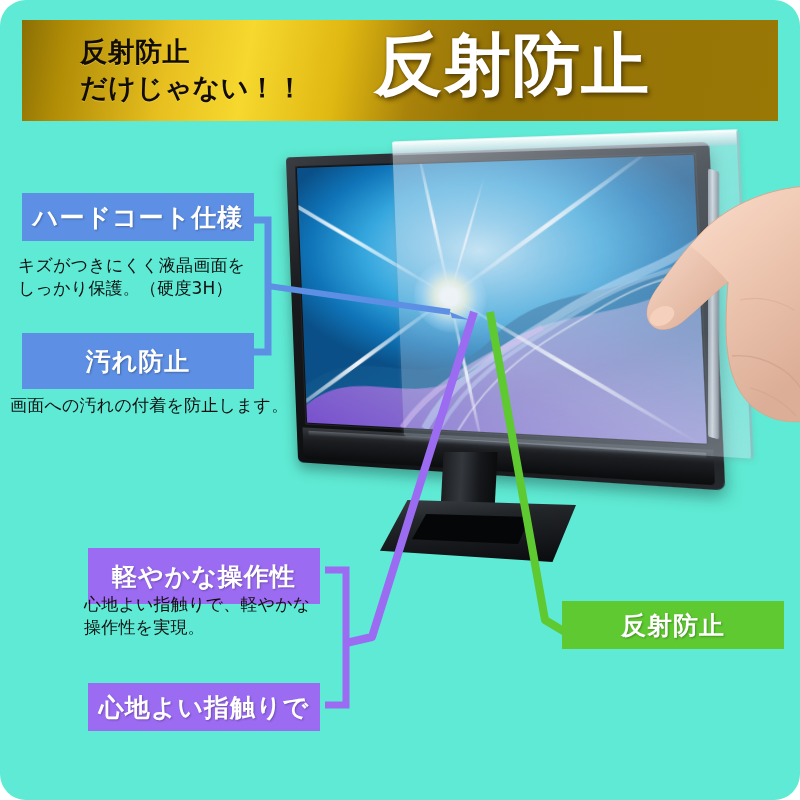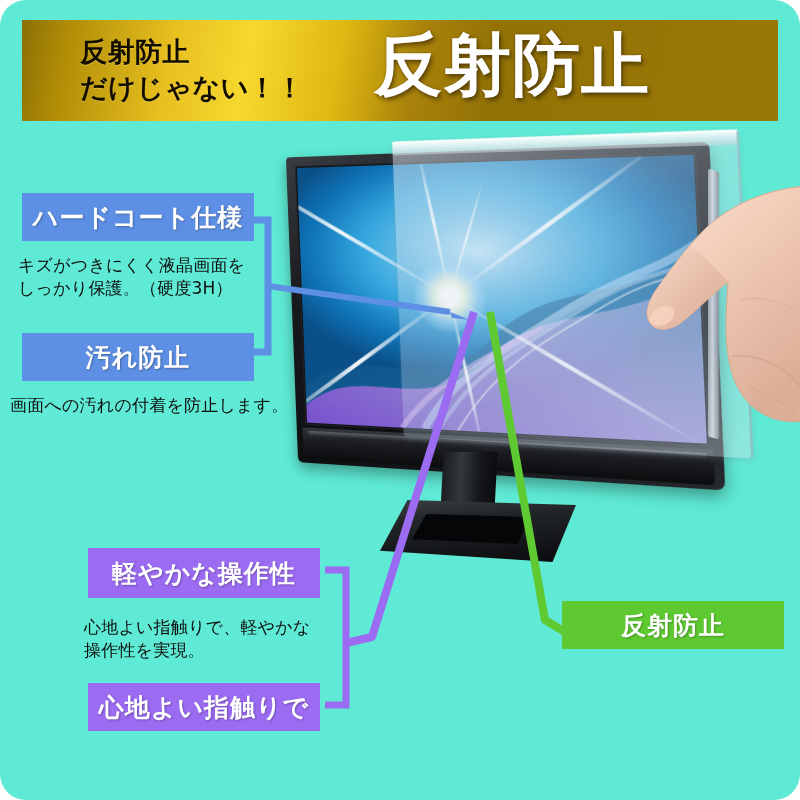--- a/index.html
+++ b/index.html
@@ -240,29 +240,29 @@
 
     <path d="M490,312 L545,620 L565,632" fill="none" stroke="#5ec930" stroke-width="8" stroke-linejoin="round"></path>
   </svg>
 
   <div class="label blue" style="left:22px; top:193px; width:232px; height:48px; font-size:25px;align-items:center;">
     <span>ハードコート仕様</span>
   </div>
   <div class="desc" style="left:18px; top:254px; width:260px;">キズがつきにくく液晶画面を
 しっかり保護。（硬度3H）</div>
 
-  <div class="label blue" style="left:22px; top:333px; width:232px; height:48px; font-size:25px;">
+  <div class="label blue" style="left:22px; top:333px; width:232px; height:56px; font-size:25px;">
     <span>汚れ防止</span>
   </div>
   <div class="desc" style="left:10px; top:394px; width:280px;">画面への汚れの付着を防止します。</div>
 
-  <div class="label purple" style="left:88px; top:548px; width:232px; height:50px; font-size:25px;">
+  <div class="label purple" style="left:88px; top:548px; width:232px; height:56px; font-size:25px;">
     <span>軽やかな操作性</span>
   </div>
-  <div class="desc" style="left:84px; top:616px; width:250px;">心地よい指触りで、軽やかな
+  <div class="desc" style="left:84px; top:593px; width:250px;">心地よい指触りで、軽やかな
 操作性を実現。</div>
 
   <div class="label purple" style="left:88px; top:683px; width:232px; height:48px; font-size:25px;">
     <span>心地よい指触りで</span>
   </div>
 
   <div class="label green" style="left:562px; top:601px; width:222px; height:48px; font-size:25px;">
     <span>反射防止</span>
   </div>
 

